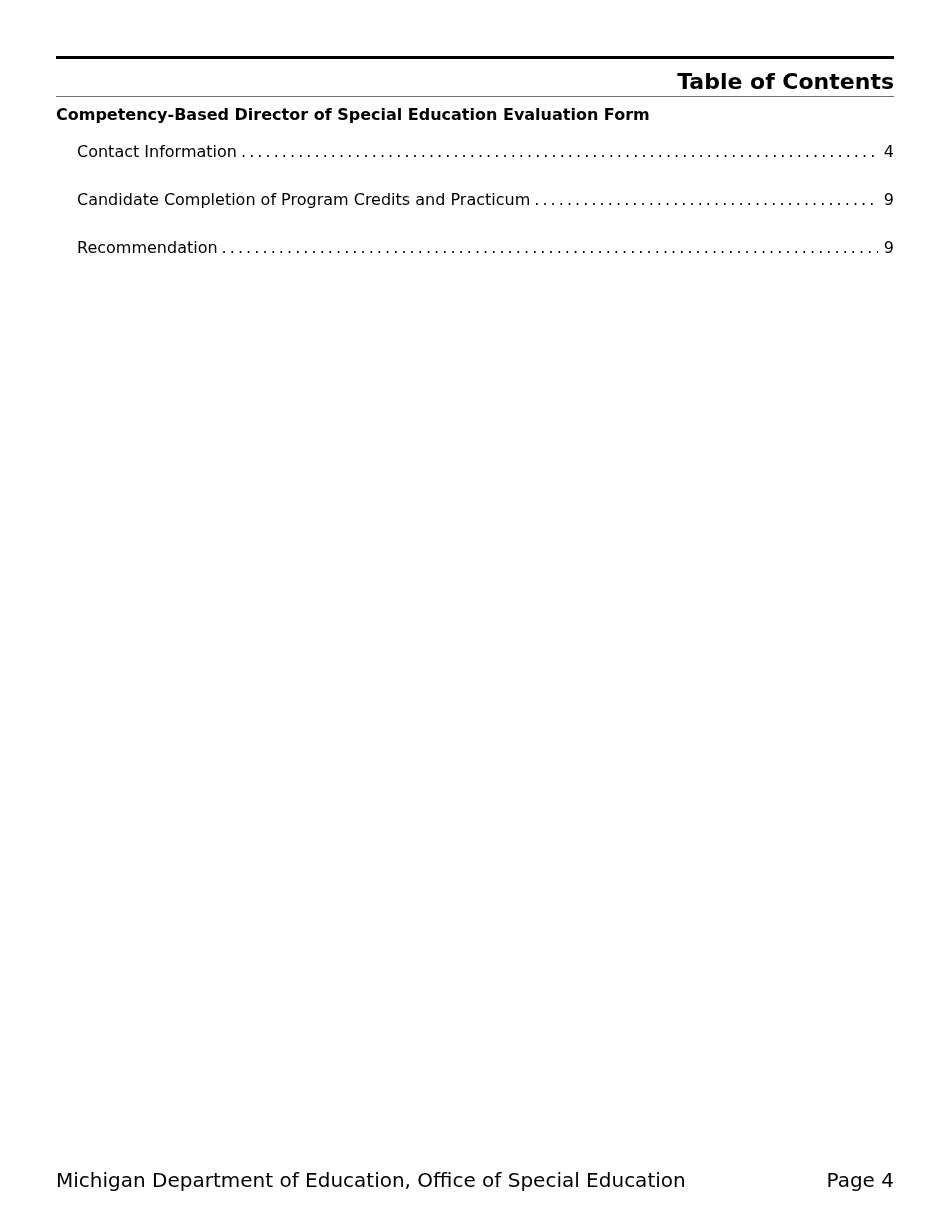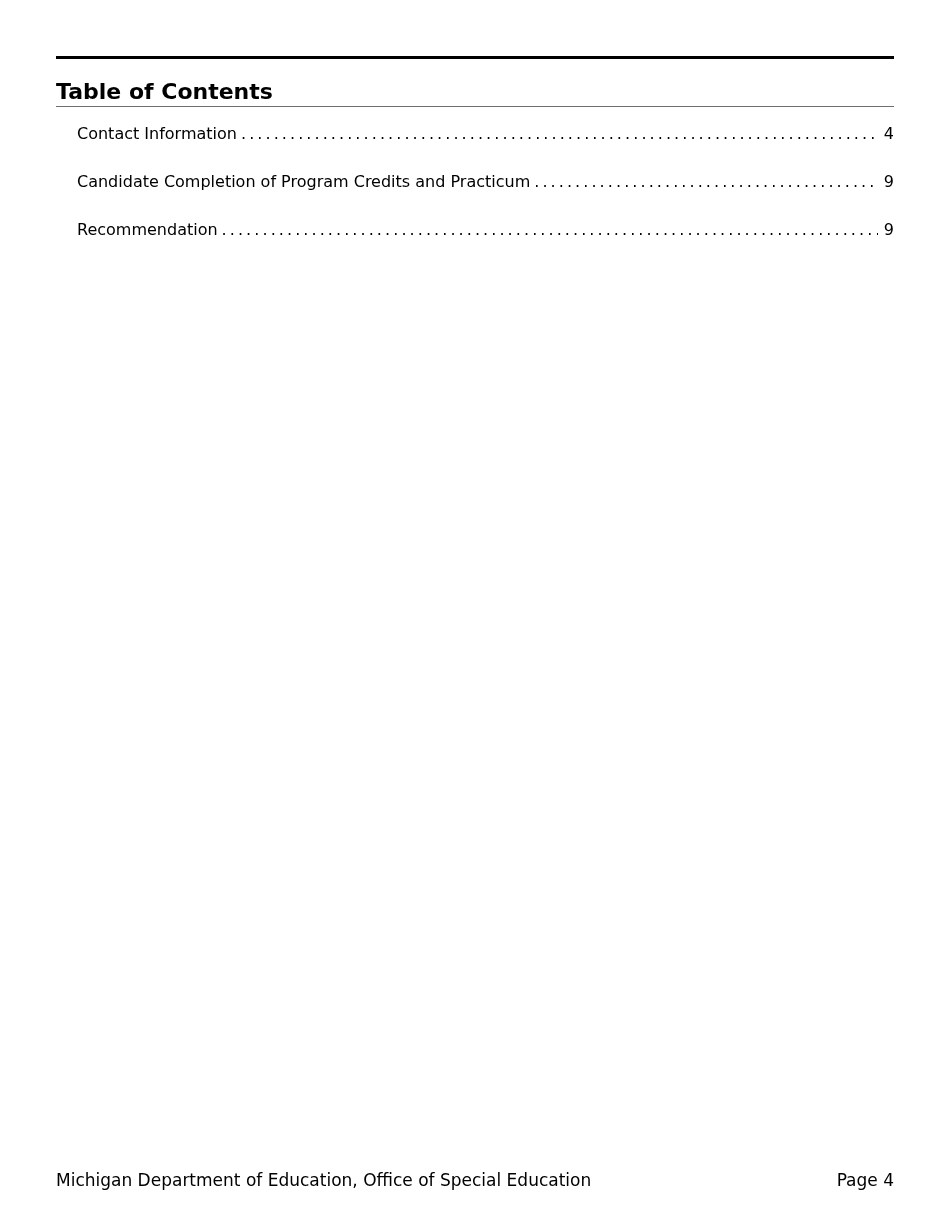--- a/index.html
+++ b/index.html
@@ -23,22 +23,23 @@
     }
     .rule-top {
       height: 3px;
       background: #000000;
       width: 838px;
     }
     .toc-title {
       font-size: 22px;
       font-weight: bold;
       line-height: 28px;
-      margin: 19px 0 0 0;
+      margin: 9px 0 0 0;
       padding: 0;
+      text-align: right;
     }
     .rule-under {
       height: 1px;
       background: #6e6e6e;
       width: 838px;
       margin-top: 0px;
     }
     .doc-subtitle {
       font-size: 16px;
       font-weight: bold;
@@ -82,31 +83,32 @@
       flex: 0 0 auto;
       padding-left: 6px;
     }
     .footer {
       position: absolute;
       left: 56px;
       top: 1170px;
       width: 838px;
       display: flex;
       justify-content: space-between;
-      font-size: 17px;
+      font-size: 20px;
       line-height: 20px;
     }
   </style>
 </head>
 <body>
 
 <div class="page">
   <div class="rule-top"></div>
   <h1 class="toc-title">Table of Contents</h1>
   <div class="rule-under"></div>
+  <div class="doc-subtitle">Competency-Based Director of Special Education Evaluation Form</div>
 
   <ul class="toc-list">
     <li class="toc-entry">
       <span class="toc-label">Contact Information</span>
       <span class="toc-leader"></span>
       <span class="toc-page">4</span>
     </li>
     <li class="toc-entry">
       <span class="toc-label">Candidate Completion of Program Credits and Practicum</span>
       <span class="toc-leader"></span>

